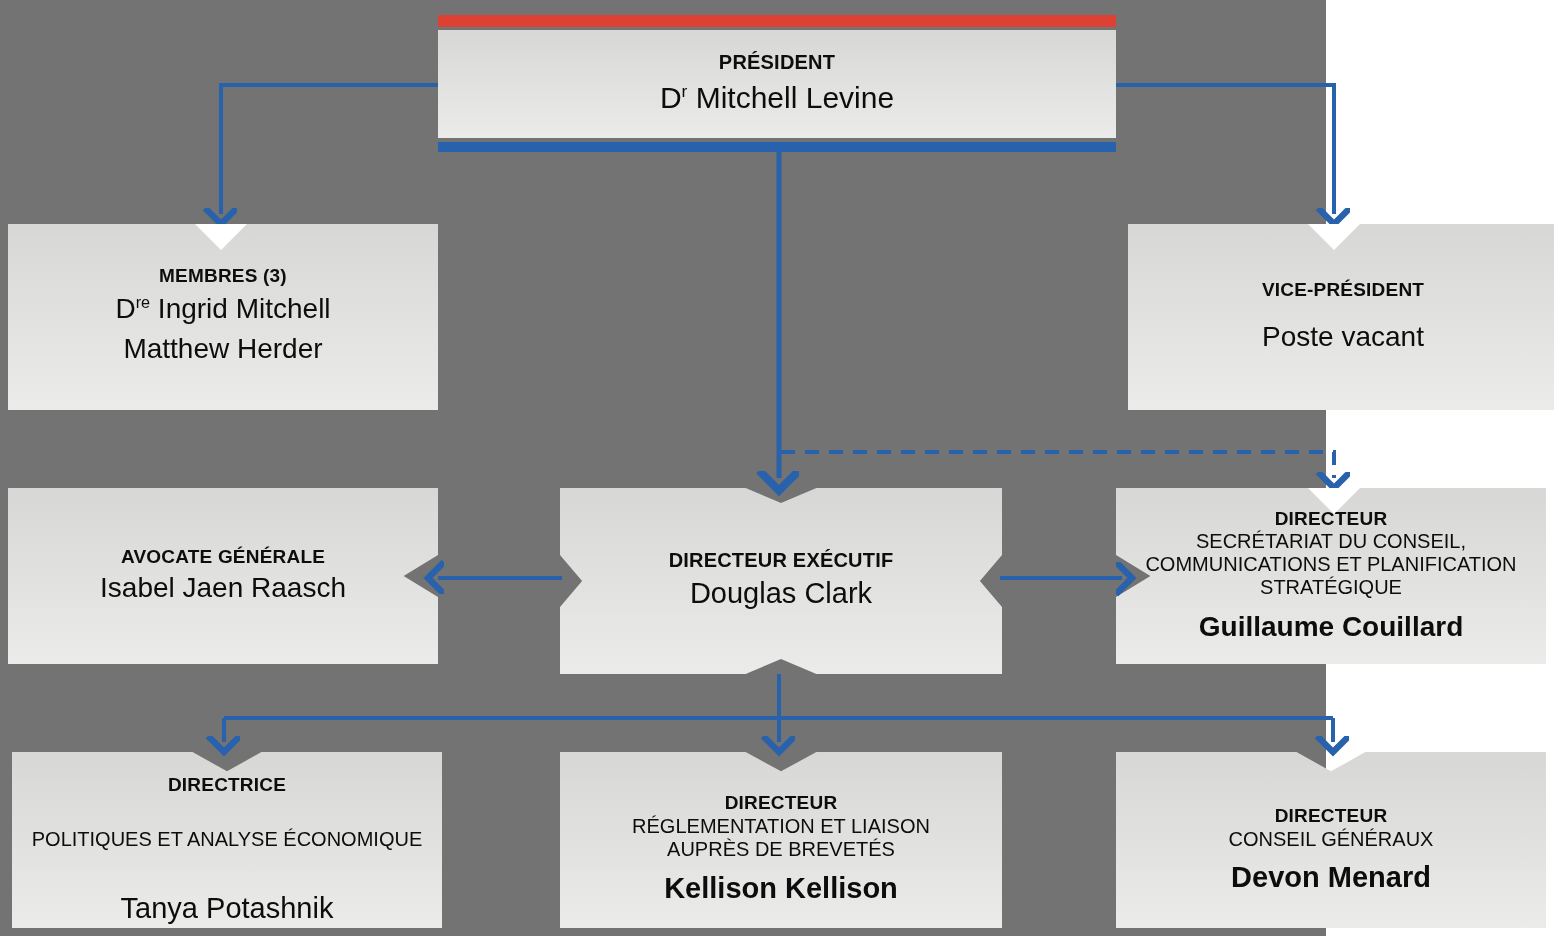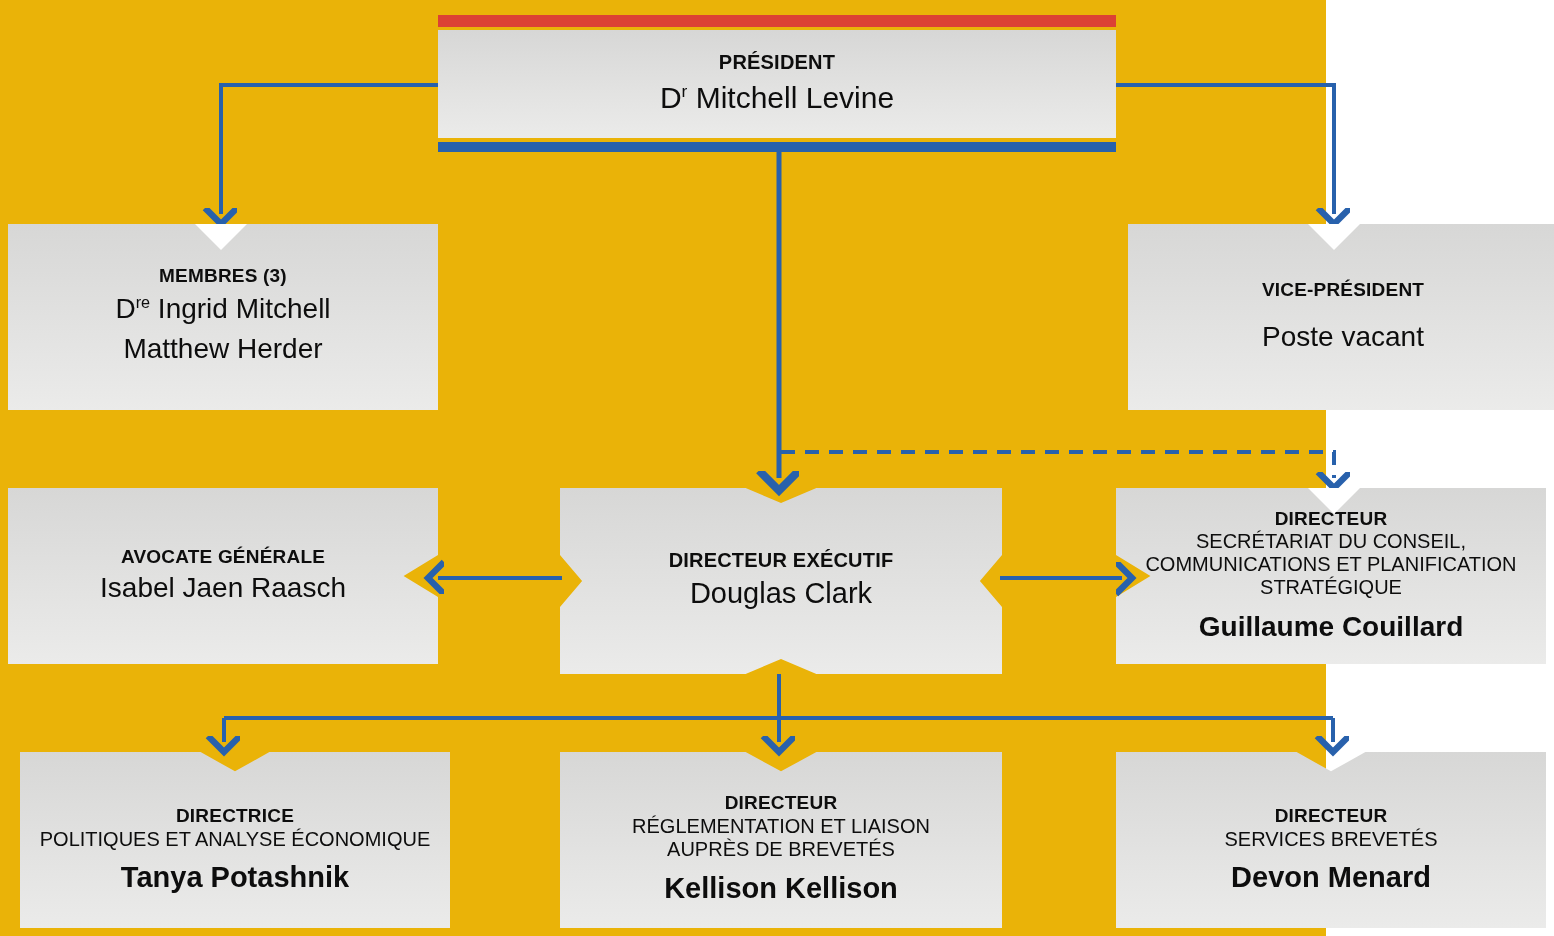--- a/index.html
+++ b/index.html
@@ -7,21 +7,21 @@
     width: 1554px;
     height: 936px;
     background: #ffffff;
     font-family: "Liberation Sans", sans-serif;
     overflow: hidden;
   }
   #chart {
     position: relative;
     width: 1326px;
     height: 936px;
-    background: #eab308;
+    background: #737373;
   }
 
   
   .box {
     position: absolute;
     background: linear-gradient(180deg, #d7d7d6 0%, #e0e0df 45%, #ebebea 100%);
     display: flex;
     flex-direction: column;
     align-items: center;
     justify-content: center;
@@ -94,25 +94,26 @@
   #secretariat {
     left: 1116px; top: 488px; width: 430px; height: 176px;
     clip-path: polygon(0 0, 100% 0, 100% 100%, 0 100%, 0 62%, 8% 50%, 0 38%);
     justify-content: flex-start;
     padding-top: 20px;
   }
   #secretariat .name { font-size: 28px; margin-top: 10px; font-weight: bold; }
 
   
   #policy {
-    left: 20px; top: 752px; width: 430px; height: 176px;
+    left: 12px; top: 752px; width: 430px; height: 176px;
     clip-path: polygon(0 0, 42% 0, 50% 11%, 58% 0, 100% 0, 100% 100%, 0 100%);
     padding-top: 22px;
-  }
-  #policy .name { font-size: 29px; margin-top: 8px; font-weight: bold; }
+    justify-content: space-between;
+  }
+  #policy .name { font-size: 29px; margin-top: 8px; font-weight: normal; }
 
   #regulatory {
     left: 560px; top: 752px; width: 442px; height: 176px;
     clip-path: polygon(0 0, 42% 0, 50% 11%, 58% 0, 100% 0, 100% 100%, 0 100%);
     padding-top: 20px;
   }
   #regulatory .name { font-size: 29px; margin-top: 9px; font-weight: bold; }
 
   #corporate {
     left: 1116px; top: 752px; width: 430px; height: 176px;
@@ -230,17 +231,17 @@
 
   <div id="regulatory" class="box">
     <div class="title">DIRECTEUR</div>
     <div class="sub">RÉGLEMENTATION ET LIAISON</div>
     <div class="sub">AUPRÈS DE BREVETÉS</div>
     <div class="name">Kellison Kellison</div>
   </div>
 
   <div id="corporate" class="box">
     <div class="title">DIRECTEUR</div>
-    <div class="sub">SERVICES BREVETÉS</div>
+    <div class="sub">CONSEIL GÉNÉRAUX</div>
     <div class="name">Devon Menard</div>
   </div>
 
 </div>
 
 </body></html>

